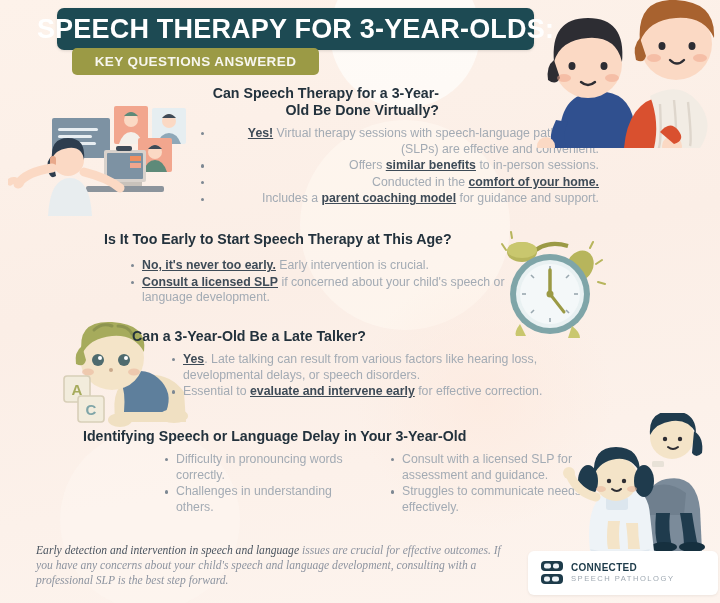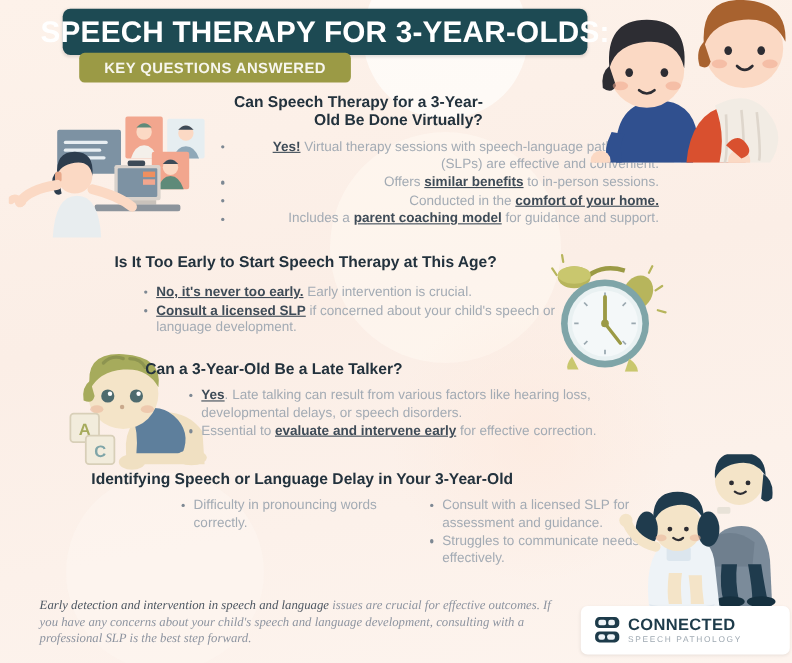--- a/index.html
+++ b/index.html
@@ -78,21 +78,21 @@
   }
   .footer-note b{color:#4b5560;font-weight:normal;}
 
   .logo-card{
     position:absolute;left:528px;top:551px;width:178px;height:44px;
     background:#ffffff;border-radius:6px;z-index:8;
     display:flex;align-items:center;gap:7px;padding-left:12px;
     box-shadow:0 1px 3px rgba(0,0,0,.07);
   }
   .logo-text{line-height:1;}
-  .logo-name{color:#1d3b4a;font-weight:bold;font-size:15px;letter-spacing:.3px;display:block;}
+  .logo-name{color:#1d3b4a;font-weight:bold;font-size:10px;letter-spacing:.3px;display:block;}
   .logo-sub{color:#9fa9b2;font-size:7.6px;letter-spacing:1.5px;display:block;margin-top:2px;}
 
   
   .ill{position:absolute;z-index:4;}
   #ill-telehealth{left:8px;top:98px;}
   #ill-toddlers{left:520px;top:0;z-index:6;}
   #ill-clock{left:492px;top:230px;}
   #ill-blocks{left:62px;top:320px;}
   #ill-family{left:560px;top:413px;z-index:6;}
 </style>
@@ -287,20 +287,21 @@
       <li><b>Yes</b><span>. Late talking can result from various factors like hearing loss, developmental delays, or speech disorders.</span></li>
       <li><span>Essential to </span><b>evaluate and intervene early</b><span> for effective correction.</span></li>
     </ul>
   </div>
 
   <div class="sec" id="sec4">
     <p class="q-head">Identifying Speech or Language Delay in Your 3-Year-Old</p>
     <div class="cols">
       <ul class="bullets">
         <li>Difficulty in pronouncing words correctly.</li>
+        <li>Challenges in understanding others.</li>
       </ul>
       <ul class="bullets">
         <li>Consult with a licensed SLP for assessment and guidance.</li>
         <li>Struggles to communicate needs effectively.</li>
       </ul>
     </div>
   </div>
 
   <div class="footer-note">
     <b>Early detection and intervention in speech and language</b><span> issues are crucial for effective outcomes. If you have any concerns about your child's speech and language development, consulting with a professional SLP is the best step forward.</span>

